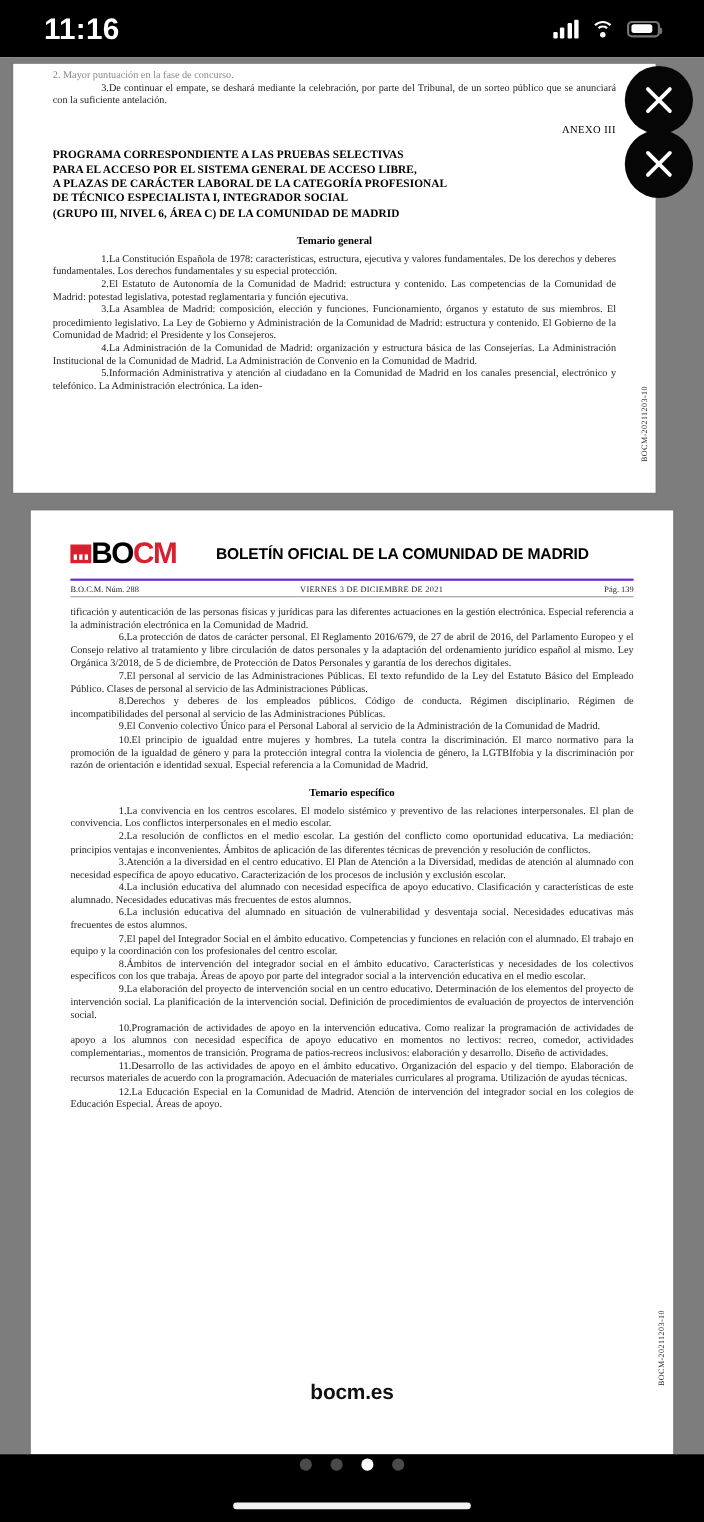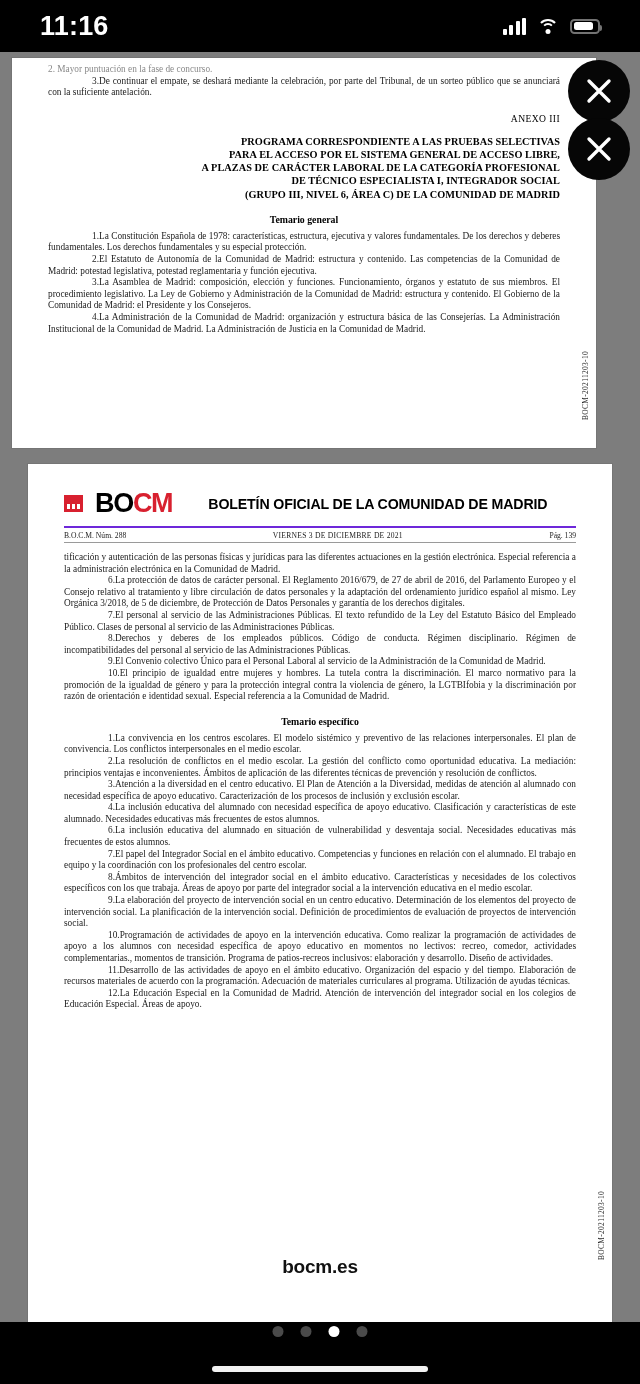--- a/index.html
+++ b/index.html
@@ -70,32 +70,32 @@
     text-align: justify; hyphens: none;
   }
   .doc p { text-indent: 22px; margin: 0; }
   .doc p.flush { text-indent: 0; }
   .num { display: inline-block; min-width: 13px; }
   .anexo {
     text-align: right; font-size: 9.6px; letter-spacing: .4px;
     margin: 14px 0 11px; font-family: Liberation Serif, serif;
   }
   .bigtitle {
-    text-align: right; font-weight: bold; font-size: 10.3px;
+    text-align: left; font-weight: bold; font-size: 10.3px;
     line-height: 13.2px; letter-spacing: .05px;
     font-family: "Liberation Serif", serif; color: #000;
   }
   .sechead {
     text-align: center; font-weight: bold; font-size: 9.8px;
     margin: 13px 0 6px; font-family: "Liberation Serif", serif; color: #000;
   }
 
   
   .masthead { display: flex; align-items: center; padding: 26px 36px 0; }
-  .logo { display: flex; align-items: center; gap: 12px; }
+  .logo { display: flex; align-items: center; gap: 0; }
   .crest {
     width: 19px; height: 17px; background: #d8202f; position: relative;
     display: flex; align-items: flex-end; justify-content: center; padding-bottom: 3px;
   }
   .crest i {
     width: 13px; height: 5px; position: relative;
     background:
       linear-gradient(#fff,#fff) 0 0/3px 5px no-repeat,
       linear-gradient(#fff,#fff) 5px 0/3px 5px no-repeat,
       linear-gradient(#fff,#fff) 10px 0/3px 5px no-repeat;
@@ -205,21 +205,22 @@
           <div>PARA EL ACCESO POR EL SISTEMA GENERAL DE ACCESO LIBRE,</div>
           <div>A PLAZAS DE CARÁCTER LABORAL DE LA CATEGORÍA PROFESIONAL</div>
           <div>DE TÉCNICO ESPECIALISTA I, INTEGRADOR SOCIAL</div>
           <div>(GRUPO III, NIVEL 6, ÁREA C) DE LA COMUNIDAD DE MADRID</div>
         </div>
         <div class="sechead">Temario general</div>
         <div class="doc">
           <p><span class="num">1.</span><span>La Constitución Española de 1978: características, estructura, ejecutiva y valores fundamentales. De los derechos y deberes fundamentales. Los derechos fundamentales y su especial protección.</span></p>
           <p><span class="num">2.</span><span>El Estatuto de Autonomía de la Comunidad de Madrid: estructura y contenido. Las competencias de la Comunidad de Madrid: potestad legislativa, potestad reglamentaria y función ejecutiva.</span></p>
           <p><span class="num">3.</span><span>La Asamblea de Madrid: composición, elección y funciones. Funcionamiento, órganos y estatuto de sus miembros. El procedimiento legislativo. La Ley de Gobierno y Administración de la Comunidad de Madrid: estructura y contenido. El Gobierno de la Comunidad de Madrid: el Presidente y los Consejeros.</span></p>
-          <p><span class="num">4.</span><span>La Administración de la Comunidad de Madrid: organización y estructura básica de las Consejerías. La Administración Institucional de la Comunidad de Madrid. La Administración de Justicia en la Comunidad de Madrid.</span></p>
+          <p><span class="num">4.</span><span>La Administración de la Comunidad de Madrid: organización y estructura básica de las Consejerías. La Administración Institucional de la Comunidad de Madrid. La Administración de Convenio en la Comunidad de Madrid.</span></p>
+          <p><span class="num">5.</span><span>Información Administrativa y atención al ciudadano en la Comunidad de Madrid en los canales presencial, electrónico y telefónico. La Administración electrónica. La iden-</span></p>
         </div>
       </div>
       <div class="vref vref-1">BOCM-20211203-10</div>
     </div>
 
     <div class="gap"></div>
 
     <div class="page page-2">
 
       <div class="masthead">

